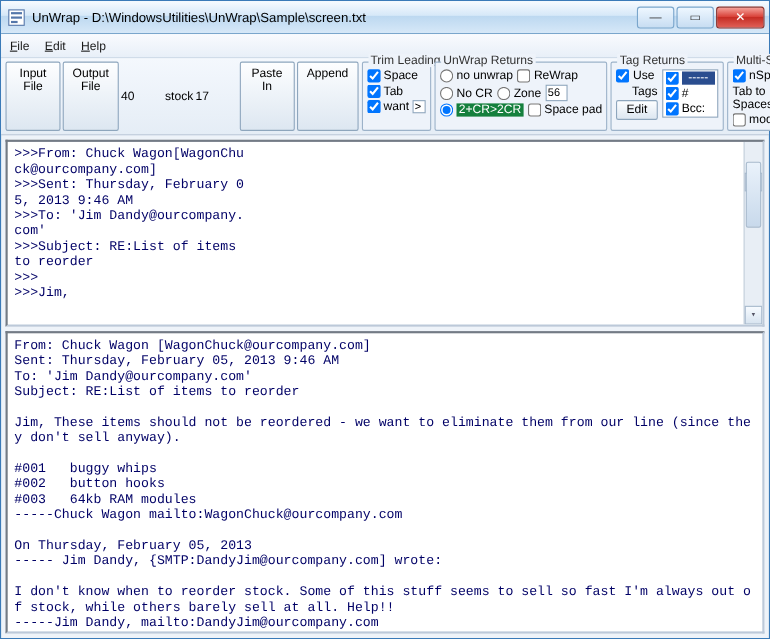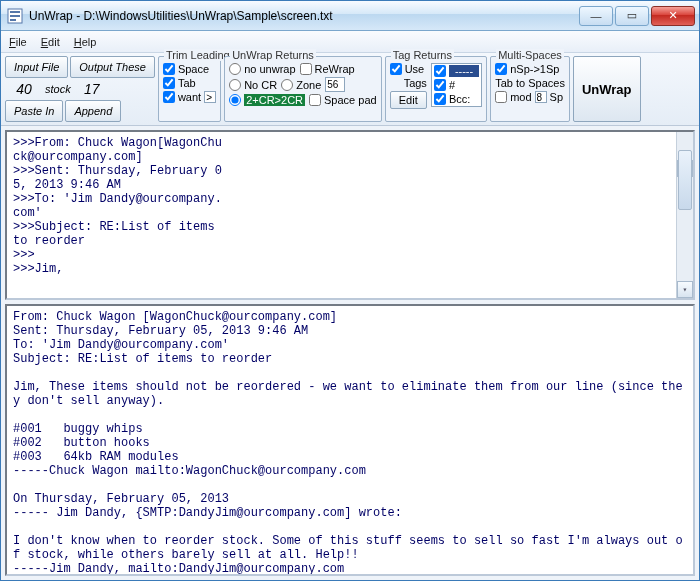--- a/index.html
+++ b/index.html
@@ -12,37 +12,37 @@
 .winbtns { display: flex; gap: 2px; }
 .winbtn { width: 34px; height: 20px; border: 1px solid #7aa6cc; border-radius: 3px; background: linear-gradient(#eef7ff,#c7ddf2); display: flex; align-items: center; justify-content: center; font-size: 11px; color:#333; }
 .winbtn.close { width: 44px; background: linear-gradient(#f5a29a,#d9433a 45%,#c42a21 46%,#e06057); color: #fff; border-color:#8a2e27; }
 .menubar { height: 22px; background: linear-gradient(#f9fbfe,#e8eff8); display: flex; align-items: center; gap: 14px; padding: 0 8px; border-bottom: 1px solid #c9d6e5; }
 .menubar span { color: #1a1a1a; }
 .menubar span u { text-decoration: underline; }
 .toolbar { display: flex; align-items: stretch; background: linear-gradient(#f4f8fd,#e5edf6); border-bottom: 1px solid #bcc9d9; padding: 3px 4px; gap: 3px; }
 .fieldset { border: 1px solid #9cb2c9; border-radius: 2px; padding: 2px 4px 3px 4px; position: relative; background: #eef3fa; }
 .fieldset .legend { position: absolute; top: -8px; left: 5px; background: #eef3fa; padding: 0 2px; font-size: 11px; color:#333; white-space:nowrap; }
 .btn { border: 1px solid #8ea6bd; background: linear-gradient(#fdfeff,#dde7f1); padding: 4px 8px; font-size: 11px; border-radius: 2px; text-align: center; min-width: 50px; }
-.smallnum { font-size: 14px; text-align: center; }
+.smallnum { font-size: 11px; text-align: left; }
 .col { display: flex; flex-direction: column; gap: 2px; }
 .row { display: flex; align-items: center; gap: 4px; }
 .chk { display: flex; align-items: center; gap: 3px; font-size: 11px; white-space:nowrap; }
 .chk input { width: 12px; height: 12px; }
 .rad { display: flex; align-items: center; gap: 3px; font-size: 11px; white-space:nowrap; }
 .rad input { width: 12px; height: 12px; }
 .tinyin { width: 18px; height: 15px; border: 1px solid #8ea6bd; font-size: 10px; padding: 0 1px; background:#fff; }
 .bigbtn { border: 1px solid #8ea6bd; background: linear-gradient(#fdfeff,#dde7f1); display: flex; align-items: center; justify-content: center; font-weight: bold; font-size: 13px; padding: 0 8px; border-radius:2px; min-width:56px; }
 .panes { flex: 1; display: flex; flex-direction: column; padding: 4px; gap: 4px; overflow:hidden; }
 .pane { border: 2px inset #bcc9d9; background: #fff; font-family: "Courier New", monospace; font-size: 12px; line-height: 14px; color: #000066; padding: 4px 6px; white-space: pre; overflow: hidden; position: relative; }
 .pane.top { height: 170px; }
 .pane.bottom { flex: 1; white-space: pre-wrap; word-break: break-all; }
 .scrollbar { position: absolute; right: 0; top: 0; bottom: 0; width: 17px; background: #e8eef5; border-left: 1px solid #c5d0dc; }
 .sbbtn { height: 17px; background: linear-gradient(#f7fbff,#d8e4f0); border: 1px solid #a8bacd; display:flex; align-items:center; justify-content:center; font-size:8px; color:#556; }
 .sbthumb { position:absolute; left:1px; right:1px; background: linear-gradient(#eaf2fb,#c8d9eb); border:1px solid #a8bacd; border-radius:2px; }
-.filecol { display:flex; flex-direction:column; gap:2px;font-style:italic; }
+.filecol { display:flex; flex-direction:row; gap:2px; }
 .filecol .row2 { display:flex; gap:2px; }
 .statnums { display:flex; gap:2px; align-items:center; padding:1px 0; }
 </style>
 </head>
 <body>
 
 <div class="window">
 
   <div class="titlebar">
     <span class="icon">
@@ -65,21 +65,21 @@
     <span><u>F</u>ile</span>
     <span><u>E</u>dit</span>
     <span><u>H</u>elp</span>
   </div>
 
   <div class="toolbar">
 
     <div class="filecol">
       <div class="row2">
         <div class="btn">Input File</div>
-        <div class="btn">Output These</div>
+        <div class="btn">Output File</div>
       </div>
       <div class="statnums">
         <span class="smallnum" style="width:38px">40</span>
         <span>stock</span>
         <span class="smallnum" style="width:38px">17</span>
       </div>
       <div class="row2">
         <div class="btn">Paste In</div>
         <div class="btn" style="min-width:56px">Append</div>
       </div>

